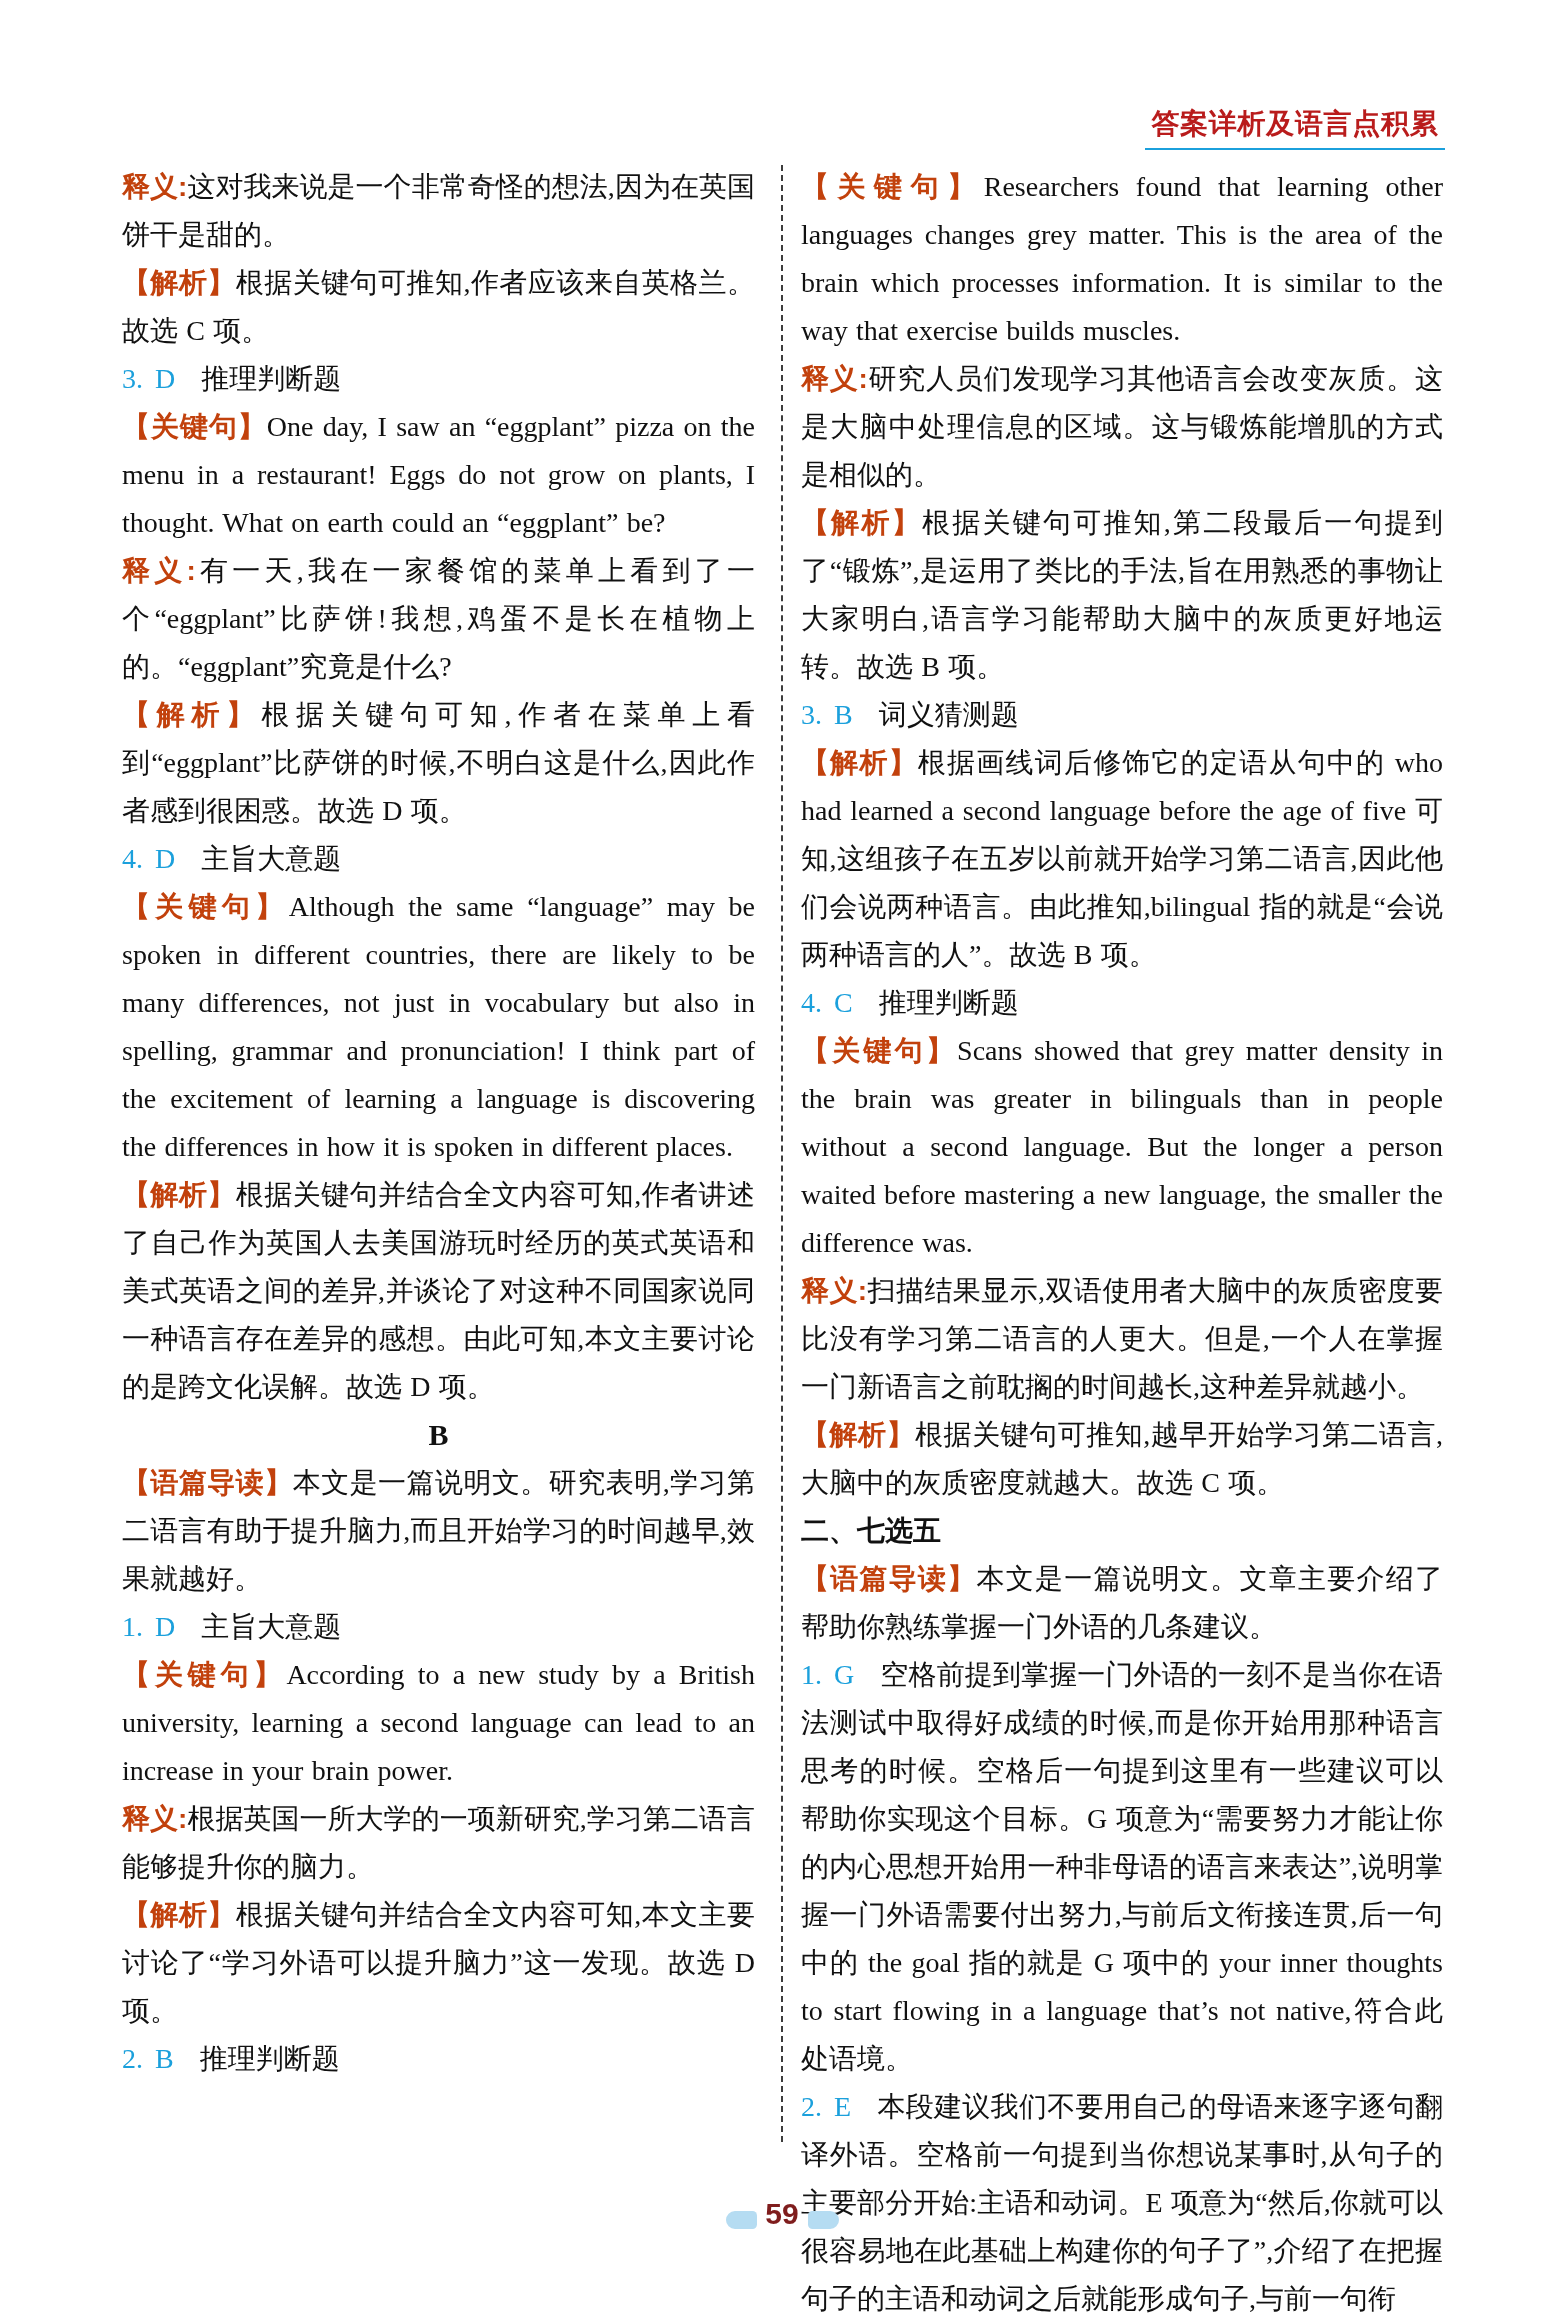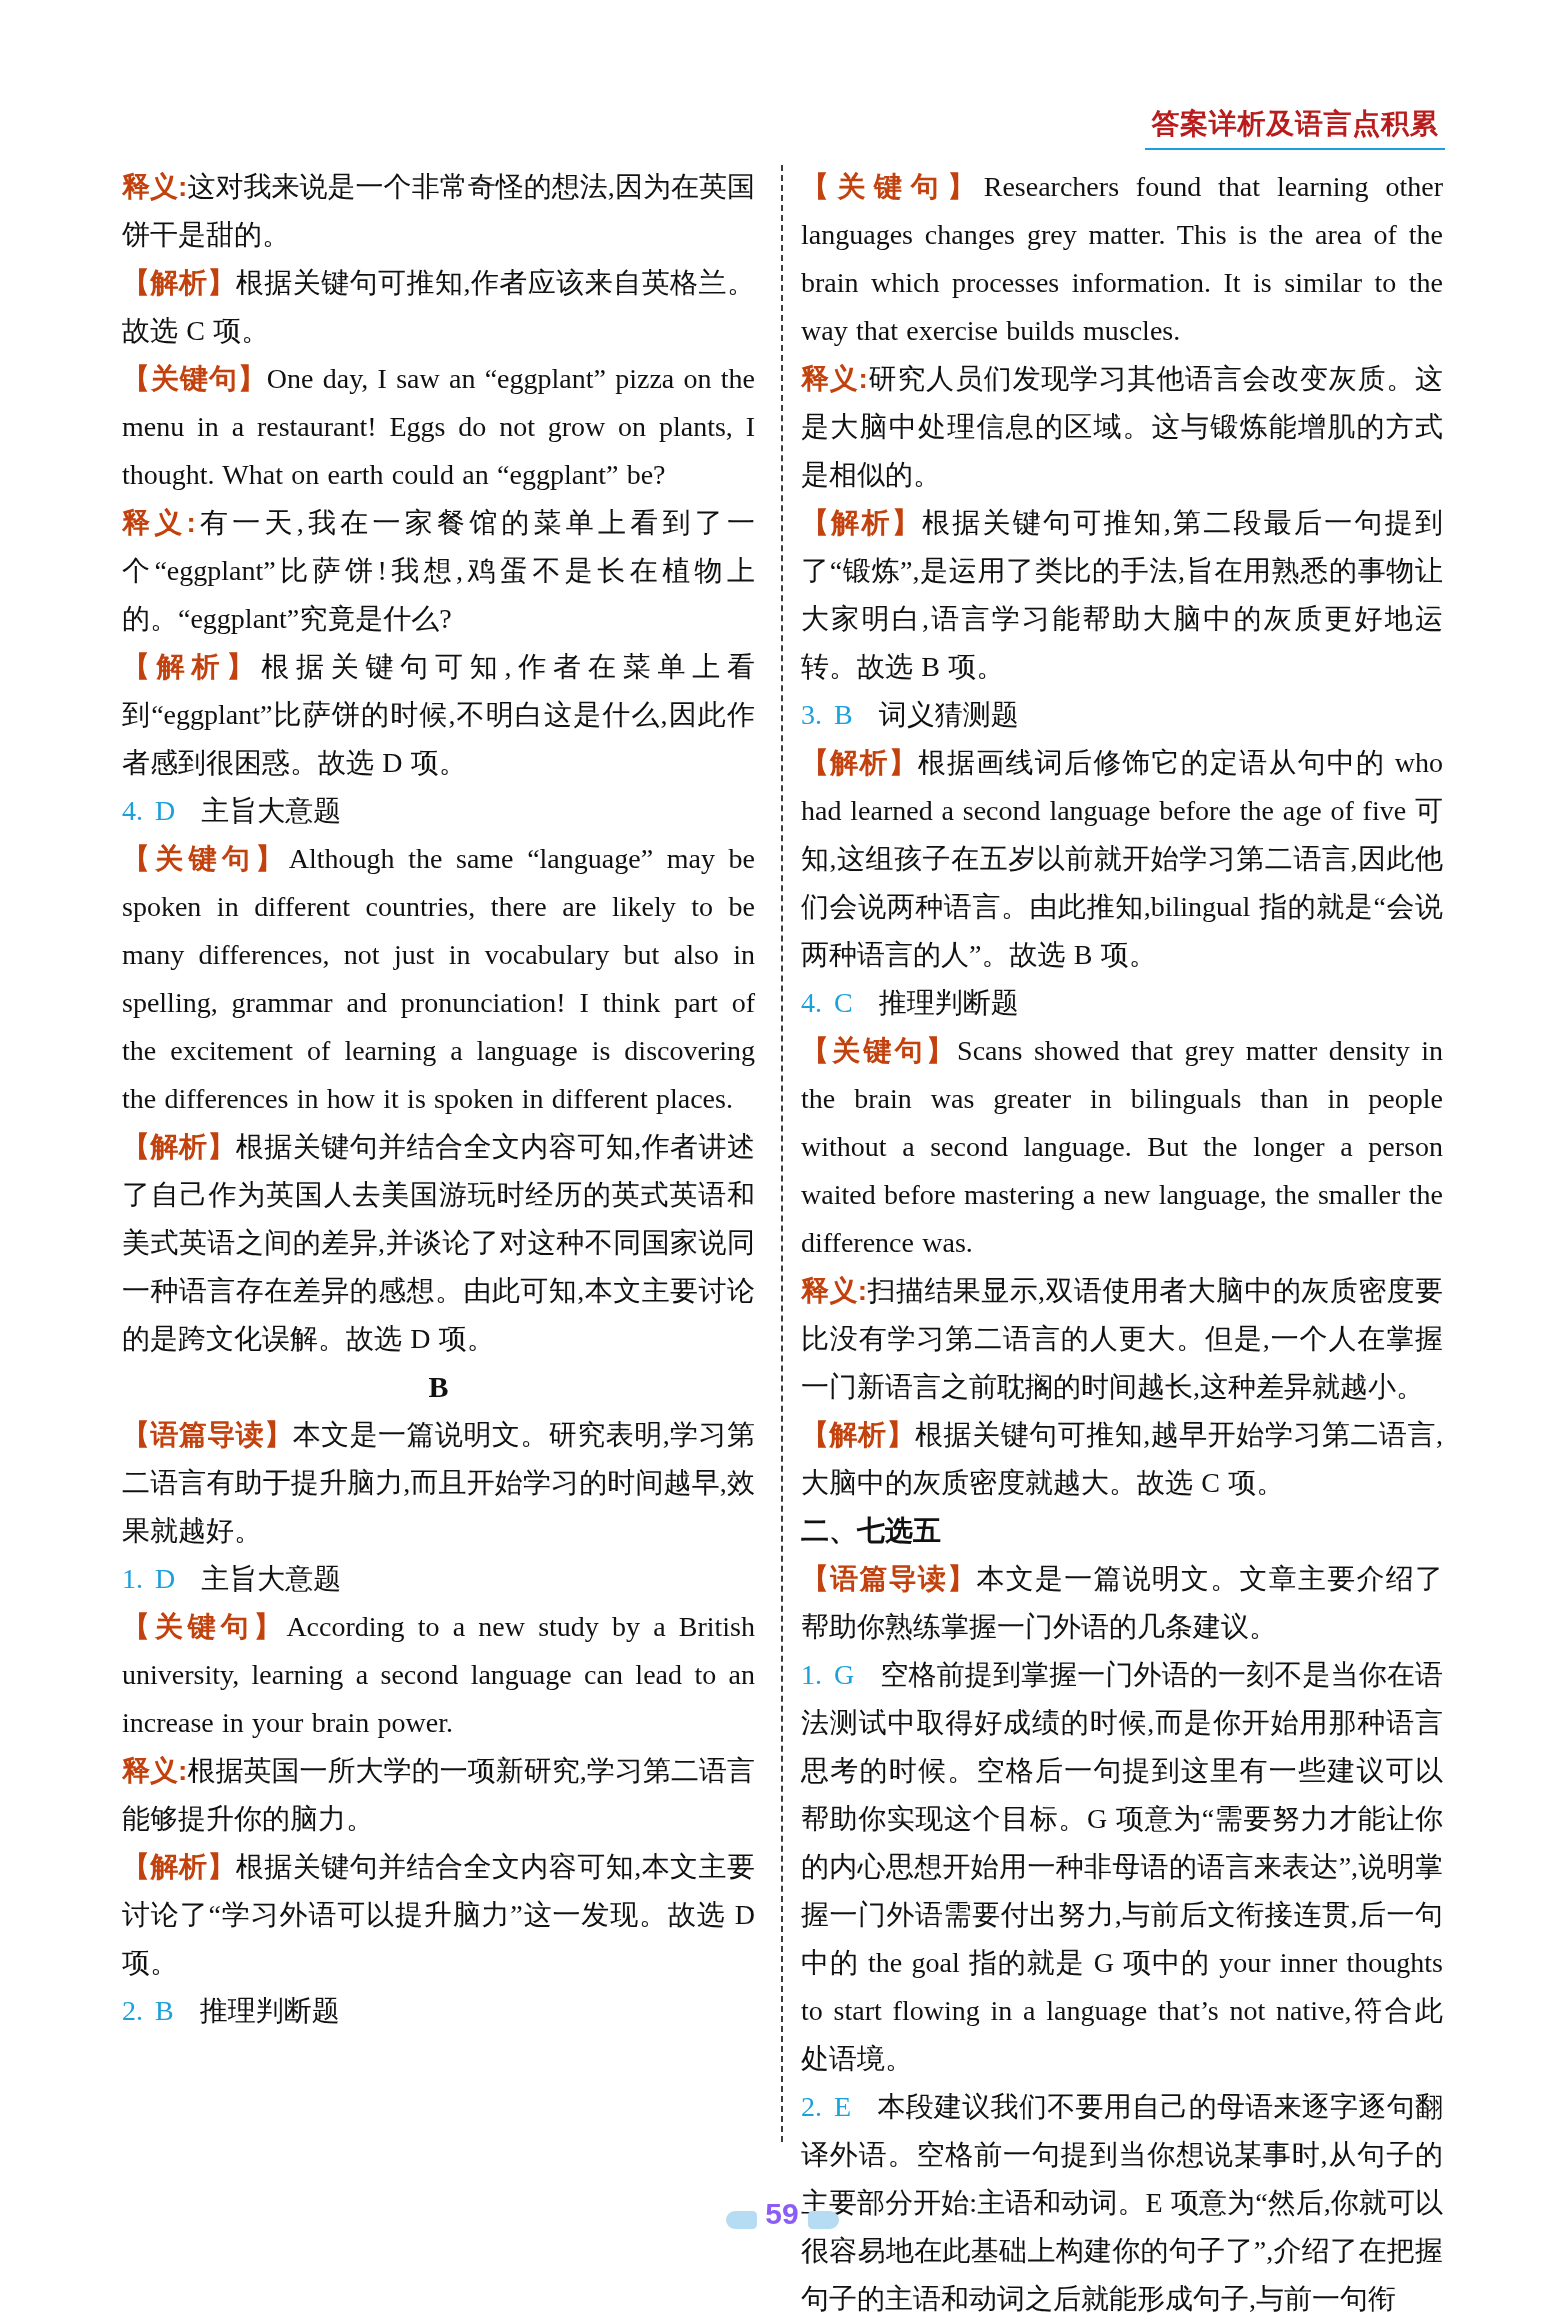--- a/index.html
+++ b/index.html
@@ -68,41 +68,42 @@
   }
 
   
   .page-number {
     position: absolute;
     top: 2197px; left: 0; width: 100%;
     text-align: center;
     font-family: "Liberation Sans", "DejaVu Sans", sans-serif;
     font-weight: bold;
     font-size: 30px;
-    color: #8b5cf6;
+    color: #7f1d1d;
   }
   .pill {
     position: absolute;
     top: 2211px;
     width: 31px; height: 18.4px;
     background: #b5dcf2;
   }
   .pill-left  { left: 726px; border-radius: 9.2px 4.6px 4.6px 9.2px; }
   .pill-right { left: 808px; border-radius: 4.6px 9.2px 9.2px 4.6px; }
 </style>
 </head>
 <body>
 
 <div class="page-header">答案详析及语言点积累</div>
 
 <div class="divider"></div>
 
 <div class="col col-left" id="col-left">
     <p class="block labeled"><span class="lbl">释义:</span><span class="txt">这对我来说是一个非常奇怪的想法,因为在英国饼干是甜的。</span></p>
     <p class="block labeled"><span class="lbl">【解析】</span><span class="txt">根据关键句可推知,作者应该来自英格兰。故选 C 项。</span></p>
+    <p class="block numbered"><span class="num">3.</span><span class="ans">D</span><span class="txt">推理判断题</span></p>
     <p class="block labeled"><span class="lbl">【关键句】</span><span class="txt">One day, I saw an “eggplant” pizza on the menu in a restaurant! Eggs do not grow on plants, I thought. What on earth could an “eggplant” be?</span></p>
     <p class="block labeled"><span class="lbl">释义:</span><span class="txt">有一天,我在一家餐馆的菜单上看到了一个“eggplant”比萨饼!我想,鸡蛋不是长在植物上的。“eggplant”究竟是什么?</span></p>
     <p class="block labeled"><span class="lbl">【解析】</span><span class="txt">根据关键句可知,作者在菜单上看到“eggplant”比萨饼的时候,不明白这是什么,因此作者感到很困惑。故选 D 项。</span></p>
     <p class="block numbered"><span class="num">4.</span><span class="ans">D</span><span class="txt">主旨大意题</span></p>
     <p class="block labeled"><span class="lbl">【关键句】</span><span class="txt">Although the same “language” may be spoken in different countries, there are likely to be many differences, not just in vocabulary but also in spelling, grammar and pronunciation! I think part of the excitement of learning a language is discovering the differences in how it is spoken in different places.</span></p>
     <p class="block labeled"><span class="lbl">【解析】</span><span class="txt">根据关键句并结合全文内容可知,作者讲述了自己作为英国人去美国游玩时经历的英式英语和美式英语之间的差异,并谈论了对这种不同国家说同一种语言存在差异的感想。由此可知,本文主要讨论的是跨文化误解。故选 D 项。</span></p>
     <p class="block center"><span class="txt">B</span></p>
     <p class="block labeled"><span class="lbl">【语篇导读】</span><span class="txt">本文是一篇说明文。研究表明,学习第二语言有助于提升脑力,而且开始学习的时间越早,效果就越好。</span></p>
     <p class="block numbered"><span class="num">1.</span><span class="ans">D</span><span class="txt">主旨大意题</span></p>
     <p class="block labeled"><span class="lbl">【关键句】</span><span class="txt">According to a new study by a British university, learning a second language can lead to an increase in your brain power.</span></p>

